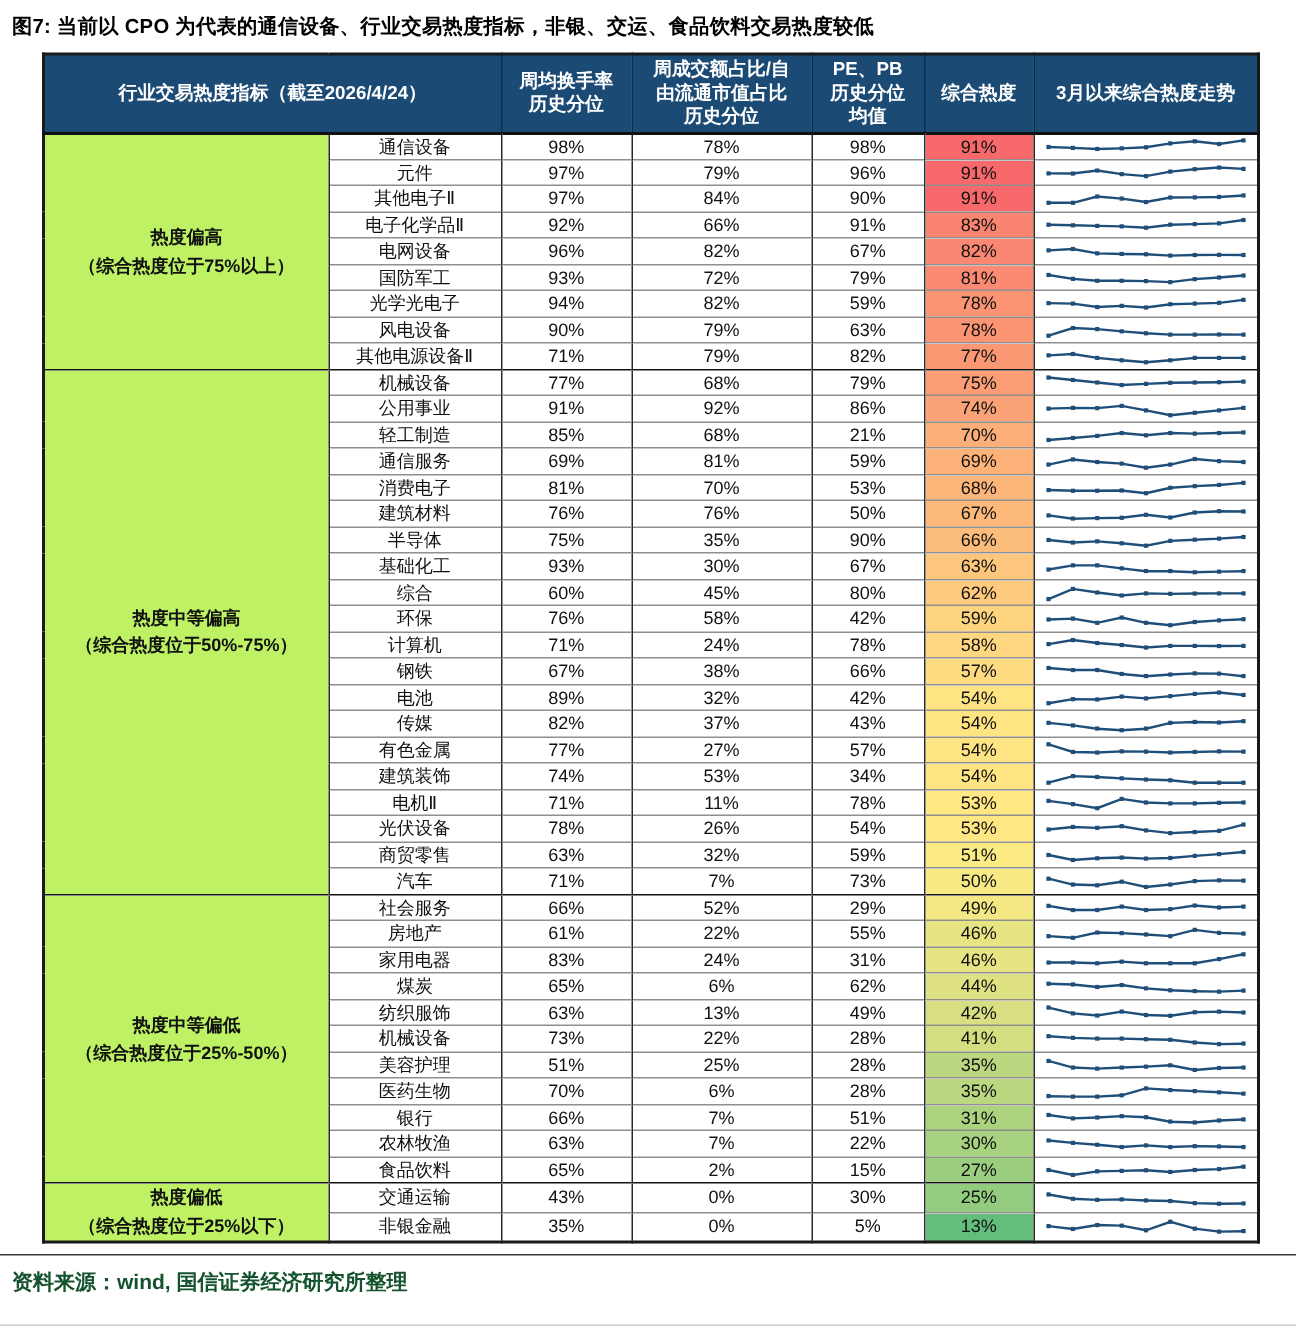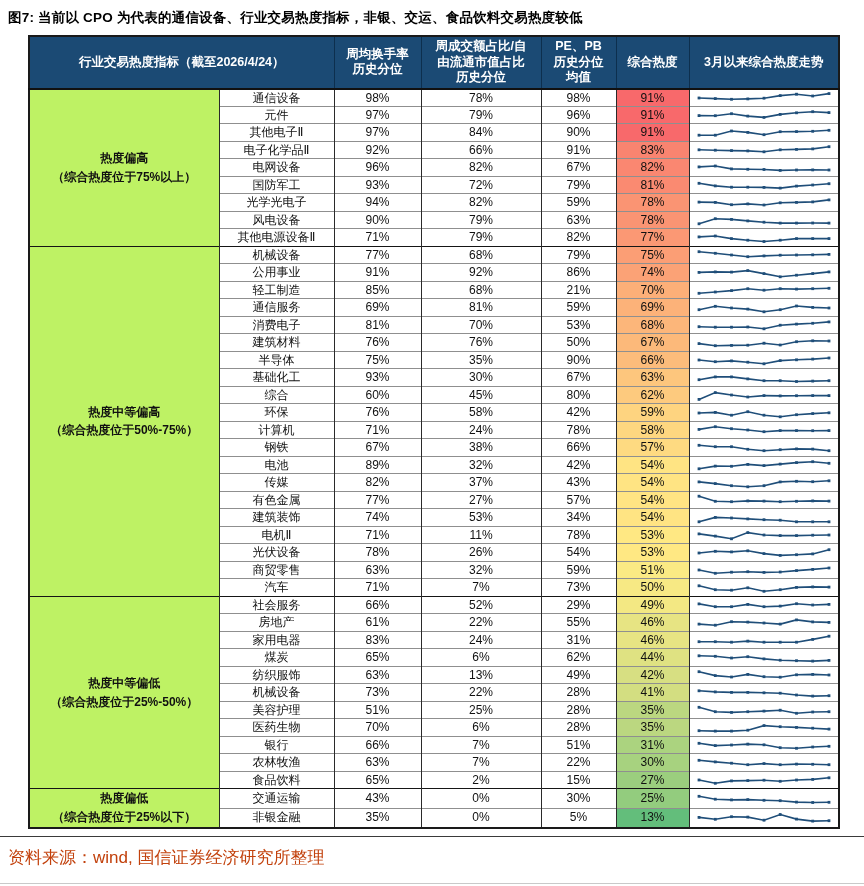--- a/index.html
+++ b/index.html
@@ -56,21 +56,21 @@
     background: #bef264;
   }
   .spark-cell { padding: 0 !important; }
   .spark-cell svg { display: block; margin: 0 auto; }
   .source-rule {
     margin-top: 7px;
     border-top: 1.5px solid #3a3a3a;
     width: 864px;
   }
   .source-note {
-    font-size: 17px; font-weight: normal; color: #c2410c;
+    font-size: 14px; font-weight: bold; color: #14532d;
     padding: 9px 8px 0 8px;
   }
   .bottom-rule {
     position: absolute; left: 0; bottom: 2px;
     width: 864px; border-top: 1px solid #c9c9c9;
   }
 </style>
 </head>
 <body>
 

